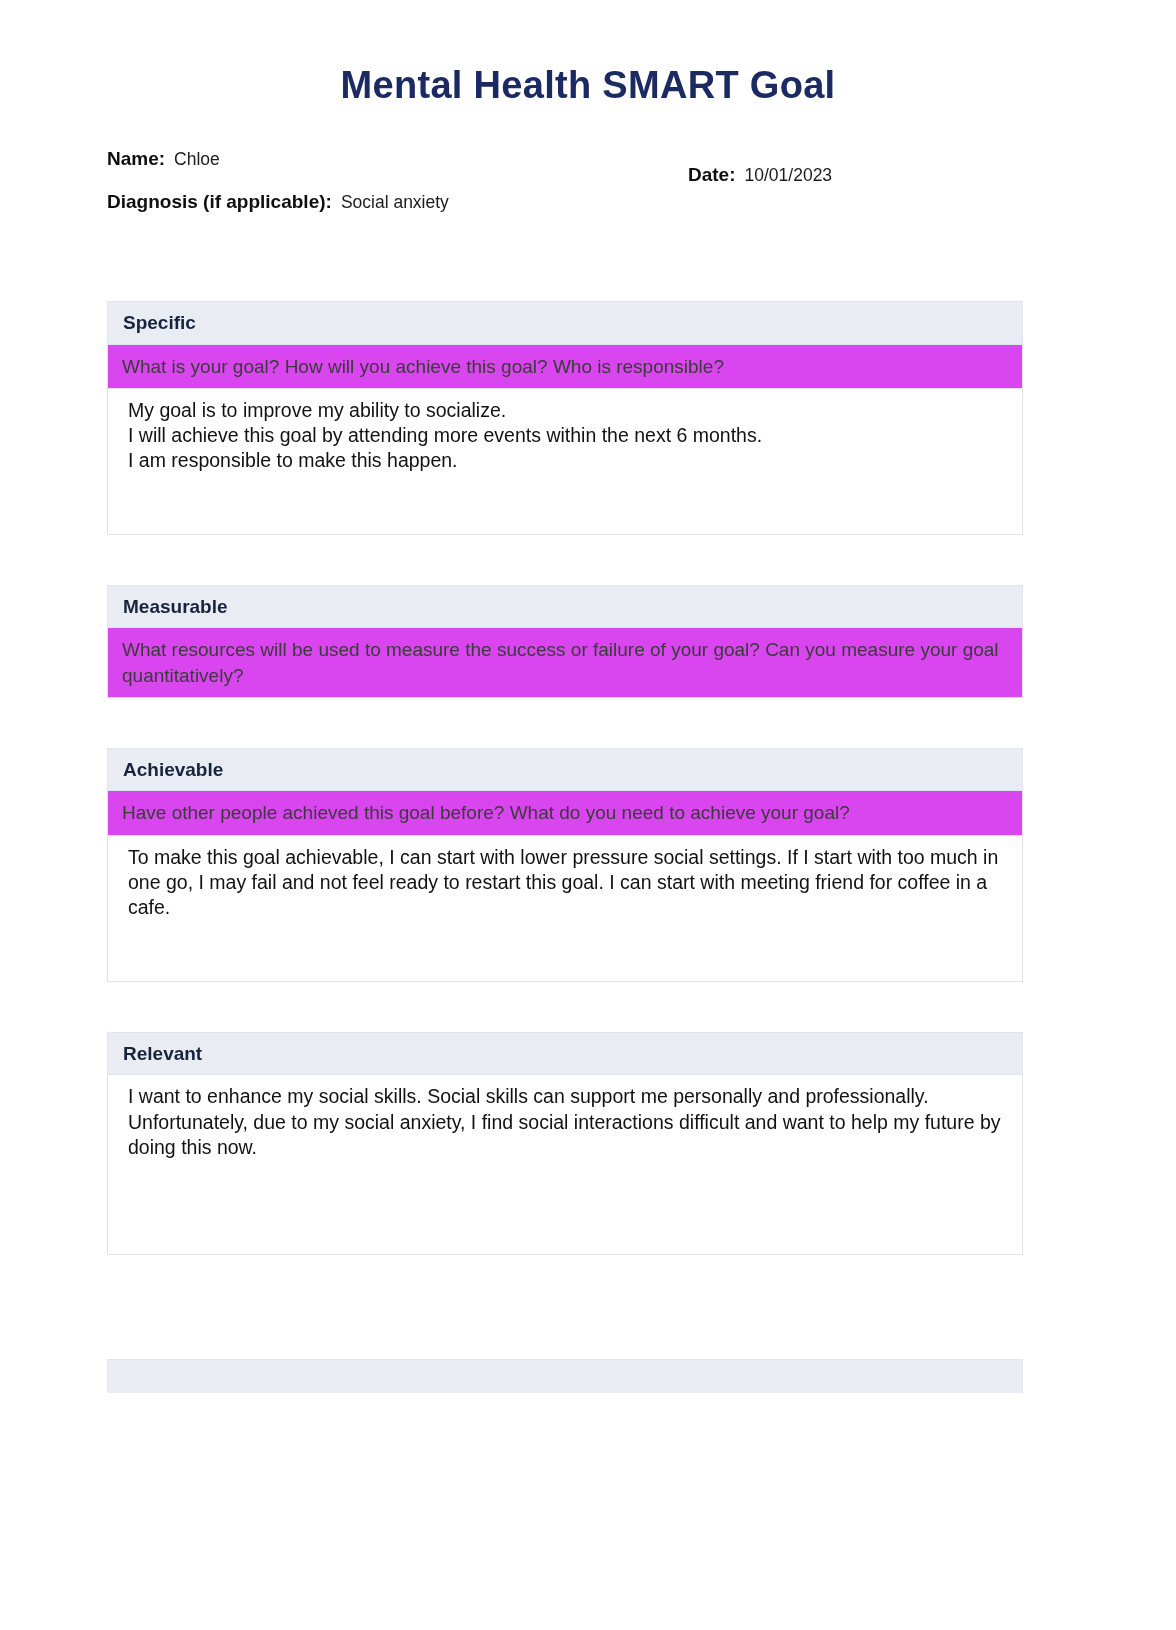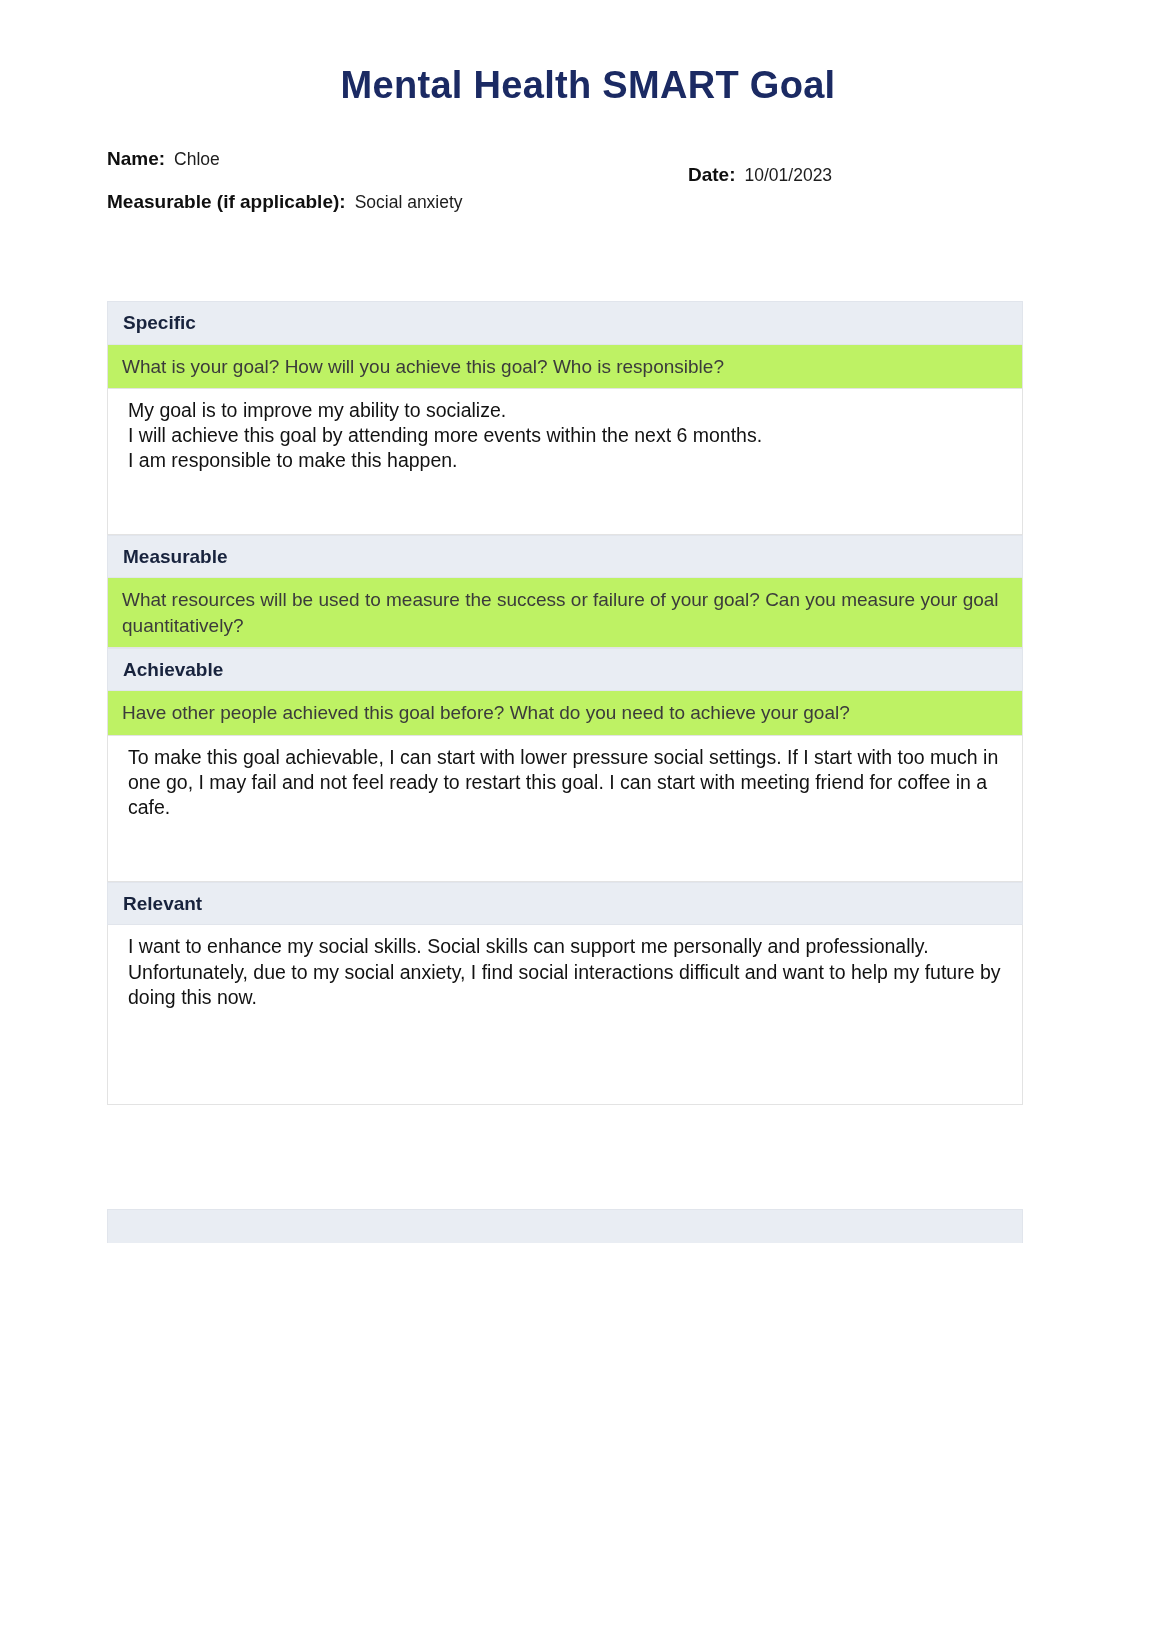--- a/index.html
+++ b/index.html
@@ -25,34 +25,34 @@
   .meta {
     position:relative;
     margin:40px 153px 0 107px;
   }
   .meta-row { position:relative; margin-bottom:19px; min-height:24px; }
   .label { font-weight:bold; font-size:19px; color:#0f0f0f;margin-top:48px; }
   .value { font-size:17.5px; color:#1d1d1d; margin-left:9px;margin-top:29px; }
   .date-group { position:absolute; left:581px; top:16px; white-space:nowrap; }
 
   .sections { margin:0 153px 0 107px; width:916px; }
-  .sec { }
+  .sec { margin-top:50px; }
   .sec.first { margin-top:86px;border-radius:29px; }
 
   .sec-header {
     background:#e9edf3;
     border:1px solid #e1e5ec;
     padding:10px 15px;
     font-size:19px;
     font-weight:bold;
     color:#18233d;
     line-height:1.15;
   }
   .sec-question {
-    background:#bef264;
+    background:#d946ef;
     border:1px solid #e3e3e3;
     border-top:none;
     padding:9px 14px;
     font-size:19px;
     color:#3b3b3b;
     line-height:1.32;
   }
   .sec-answer {
     background:#ffffff;
     border:1px solid #e3e3e3;
@@ -82,21 +82,21 @@
   <h1 class="title">Mental Health SMART Goal</h1>
 
   <div class="meta">
     <div class="meta-row">
       <span class="label">Name:</span><span class="value">Chloe</span>
       <span class="date-group">
         <span class="label">Date:</span><span class="value">10/01/2023</span>
       </span>
     </div>
     <div class="meta-row">
-      <span class="label">Measurable (if applicable):</span><span class="value">Social anxiety</span>
+      <span class="label">Diagnosis (if applicable):</span><span class="value">Social anxiety</span>
     </div>
   </div>
 
   <div class="sections">
 
     <section class="sec first">
       <div class="sec-header">Specific</div>
       <div class="sec-question">What is your goal? How will you achieve this goal? Who is responsible?</div>
       <div class="sec-answer ans-h146">My goal is to improve my ability to socialize.
 I will achieve this goal by attending more events within the next 6 months.

